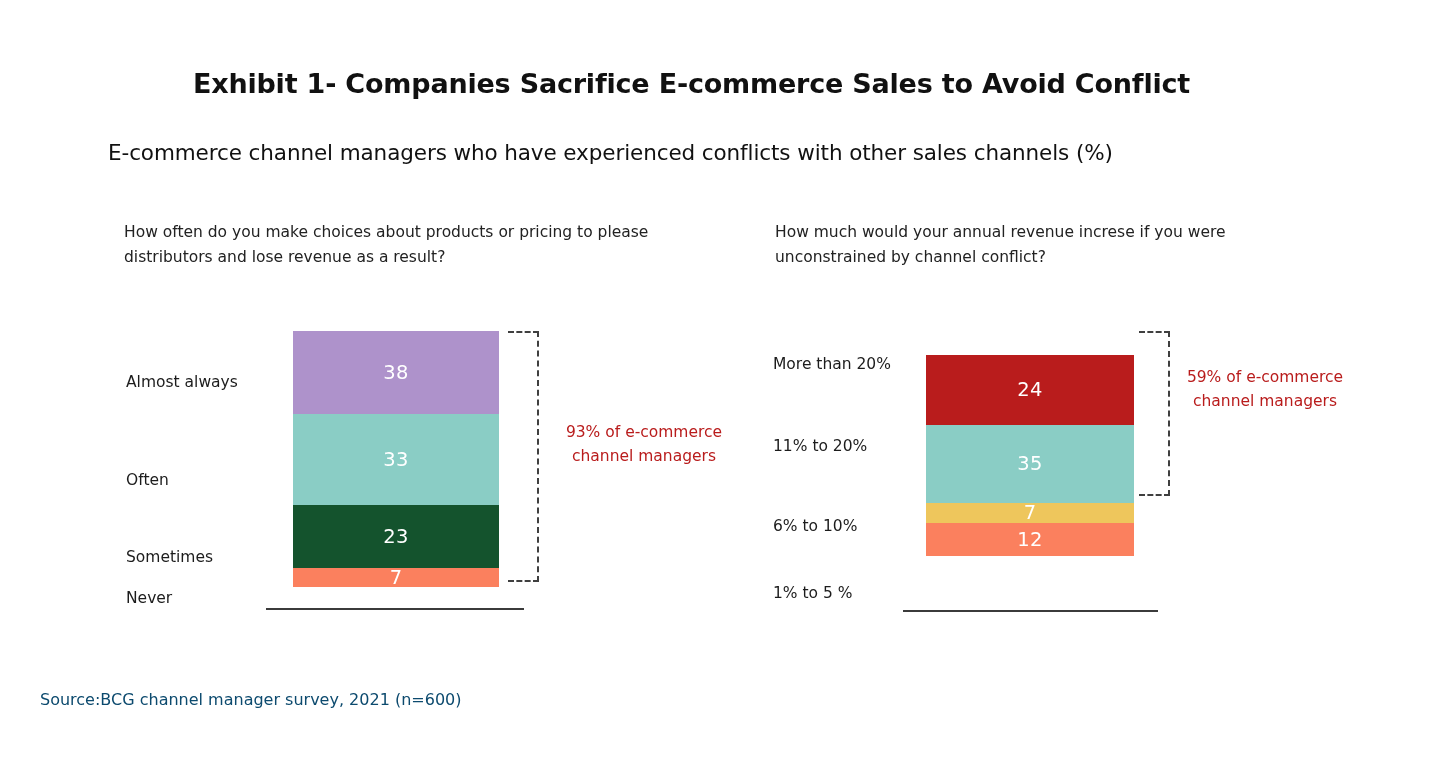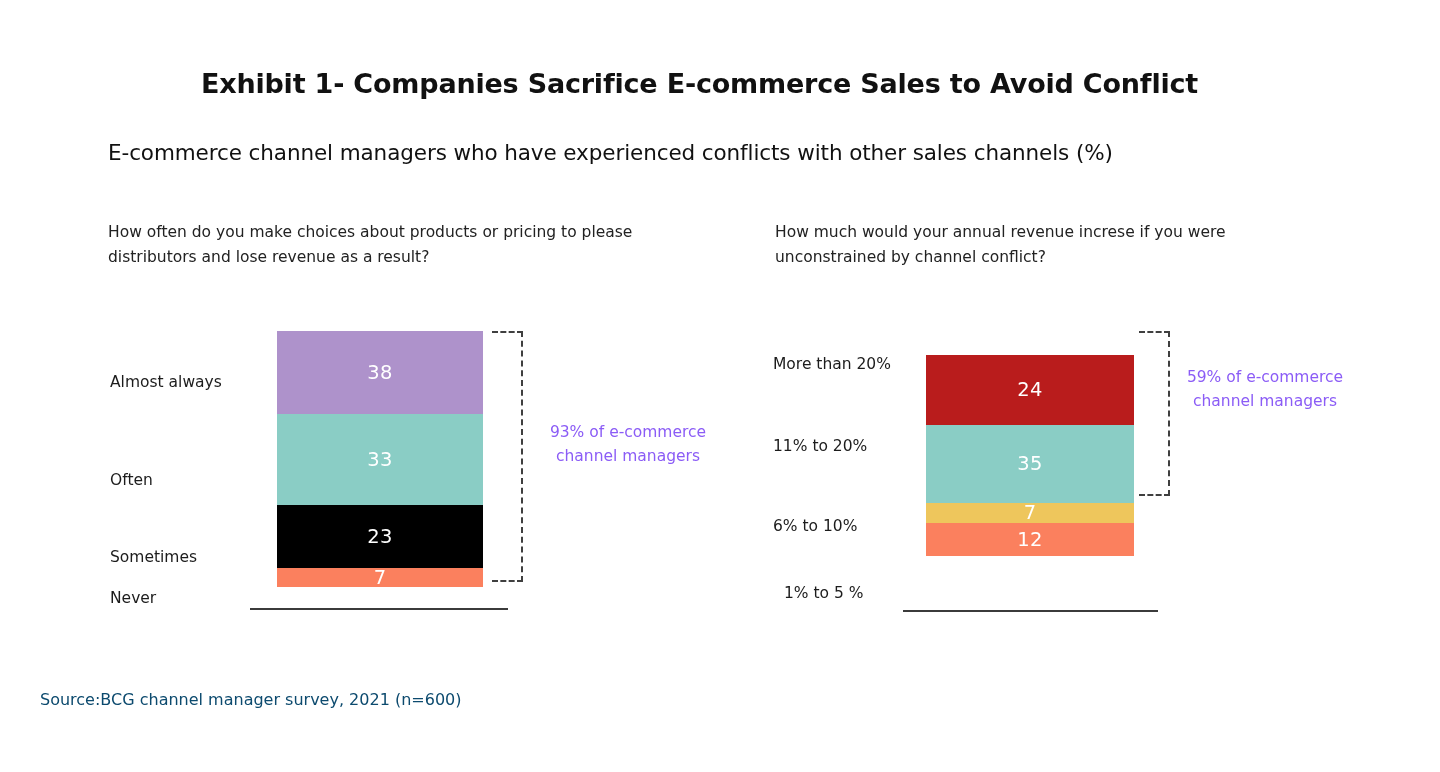--- a/index.html
+++ b/index.html
@@ -26,40 +26,39 @@
     position: absolute;
     left: 0;
     top: 68px;
     width: 1383px;
     text-align: center;
     font-size: 27px;
     font-weight: 700;
     letter-spacing: -0.2px;
     color: #111111;
     white-space: nowrap;
-    margin-left: 8px;
   }
   #chart-subtitle {
     position: absolute;
     left: 108px;
     top: 140px;
     font-size: 21.5px;
     font-weight: 400;
     color: #111111;
     letter-spacing: -0.1px;
     white-space: nowrap;
   }
 
   
   .panel {
     position: absolute;
     top: 0;
     height: 772px;
   }
-  #panel-left  { left: 0;   width: 760px; }
+  #panel-left  { left: 16px;   width: 760px; }
   #panel-right { left: 760px; width: 680px; }
 
   .panel-question {
     position: absolute;
     font-size: 15.5px;
     line-height: 25px;
     color: #222222;
     font-weight: 400;
   }
   #panel-left .panel-question  { left: 108px; top: 220px; width: 590px; }
@@ -122,21 +121,21 @@
     box-sizing: border-box;
   }
   #bracket-left  { left: 384px; top: 6px;  width: 31px; height: 251px; }
   #bracket-right { left: 366px; top: 6px;  width: 31px; height: 165px; }
 
   .bracket-note {
     position: absolute;
     text-align: center;
     font-size: 15.5px;
     line-height: 24px;
-    color: #8b5cf6;
+    color: #b91c1c;
     width: 160px;
   }
   #note-left  { left: 440px; top: 95px; }
   #note-right { left: 412px; top: 40px; }
 
   
   #source-note {
     position: absolute;
     left: 40px;
     top: 690px;
@@ -159,21 +158,21 @@
 
     <div class="plot" id="plot-left">
       <div class="axis-line"></div>
       <div class="bar" id="bar-left">
           <div class="seg" style="height: 83px; background: rgb(174, 146, 203);">
             <span class="seg-value">38</span>
           </div>
           <div class="seg" style="height: 90.8317px; background: rgb(138, 205, 197);">
             <span class="seg-value">33</span>
           </div>
-          <div class="seg" style="height: 63.3069px; background: #000000;">
+          <div class="seg" style="height: 63.3069px; background: #14532d;">
             <span class="seg-value">23</span>
           </div>
           <div class="seg" style="height: 19.2673px; background: rgb(251, 128, 94);">
             <span class="seg-value">7</span>
           </div>
         </div>
       <div class="bracket" id="bracket-left"></div>
       <div class="bracket-note" id="note-left">93% of e-commerce channel managers</div>
     <div class="cat-label" style="top: 50.297px;">Almost always</div>
         <div class="cat-label" style="top: 148.01px;">Often</div>
@@ -199,19 +198,19 @@
           </div>
           <div class="seg" style="height: 33.6px; background: rgb(251, 128, 94);">
             <span class="seg-value">12</span>
           </div>
         </div>
       <div class="bracket" id="bracket-right"></div>
       <div class="bracket-note" id="note-right">59% of e-commerce channel managers</div>
     <div class="cat-label" style="top: 31.6px;">More than 20%</div>
         <div class="cat-label" style="top: 114.2px;">11% to 20%</div>
         <div class="cat-label" style="top: 194px;">6% to 10%</div>
-        <div class="cat-label" style="top: 261.2px; margin-left: 11px;">1% to 5 %</div>
+        <div class="cat-label" style="top: 261.2px;">1% to 5 %</div>
       </div>
   </div>
 
   <div id="source-note">Source:BCG channel manager survey, 2021 (n=600)</div>
 
 </div>
 
 </body></html>

